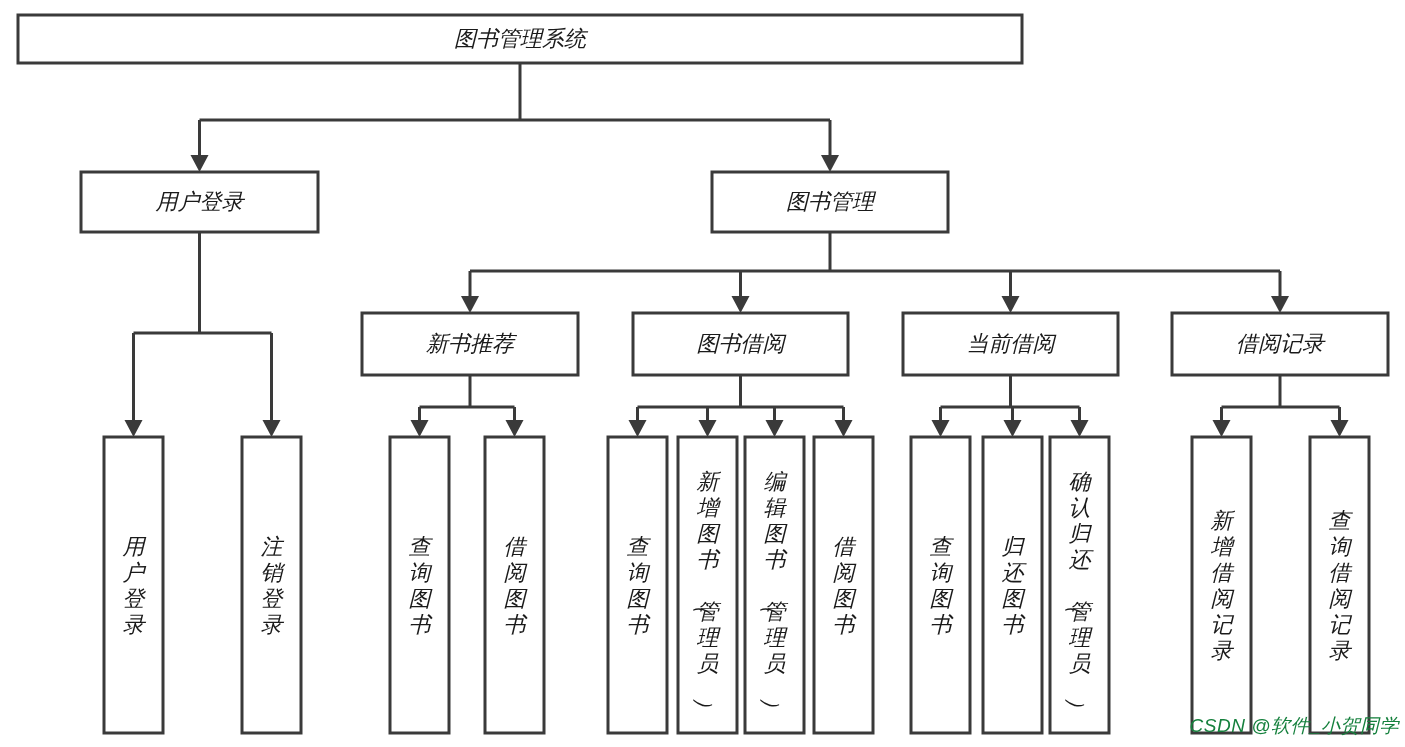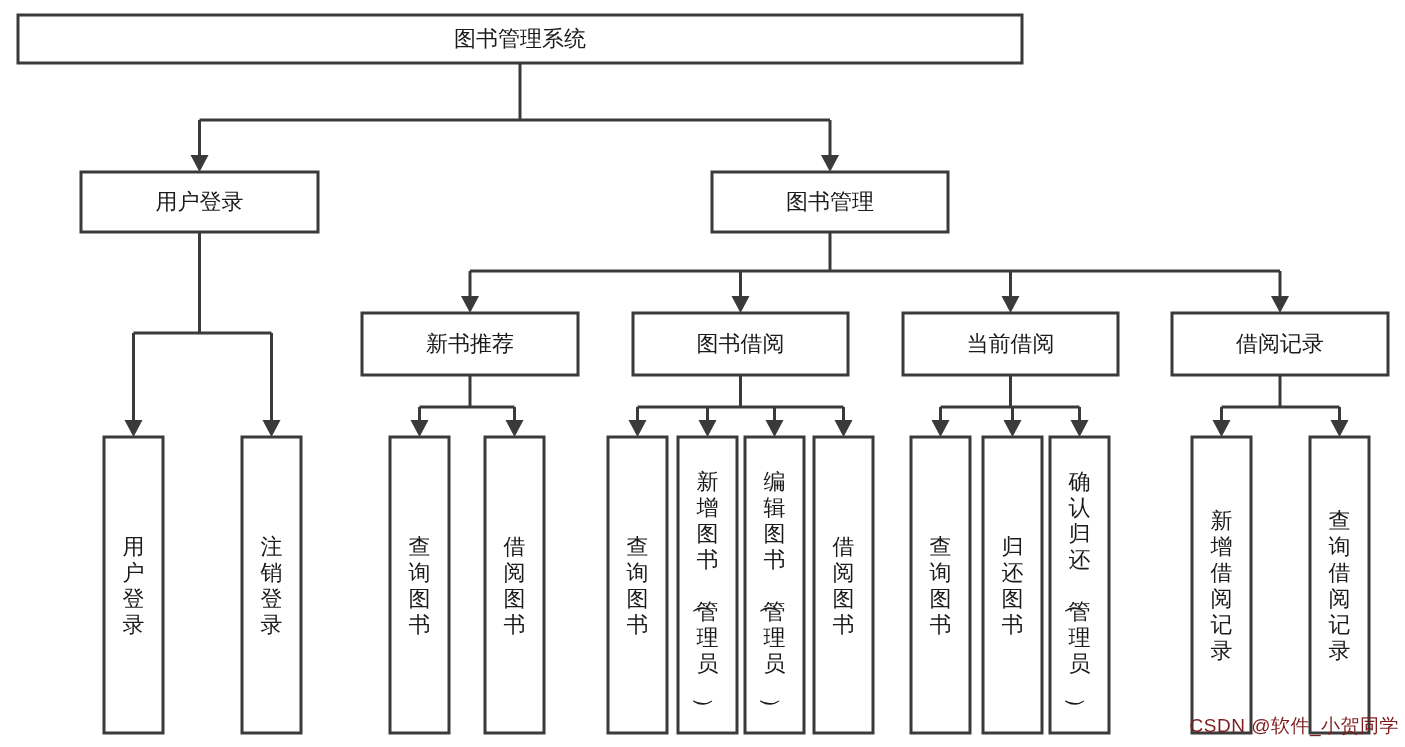--- a/index.html
+++ b/index.html
@@ -11,20 +11,21 @@
     width: 1405px;
     height: 747px;
     font-family: "Liberation Sans", "DejaVu Sans", sans-serif;
     overflow: hidden;
   }
   #diagram-root {
     position: relative;
     width: 1405px;
     height: 747px;
     background: #ffffff;
+    font-style: italic;
   }
   svg.canvas {
     position: absolute;
     left: 0;
     top: 0;
     width: 1405px;
     height: 747px;
   }
   .node-box {
     fill: #ffffff;
@@ -53,21 +54,21 @@
     font-size: 22px;
     fill: #1a1a1a;
     text-anchor: middle;
   }
   .watermark {
     position: absolute;
     right: 6px;
     bottom: 8px;
     font-family: "Liberation Sans", "DejaVu Sans", sans-serif;
     font-size: 19px;
-    color: #7f1d1d;
+    color: #15803d;
     letter-spacing: 0.5px;
     white-space: nowrap;
     pointer-events: none;
   }
 </style>
 </head>
 <body>
 
 <div id="diagram-root">
   <svg class="canvas" viewBox="0 0 1405 747" xmlns="http://www.w3.org/2000/svg">

